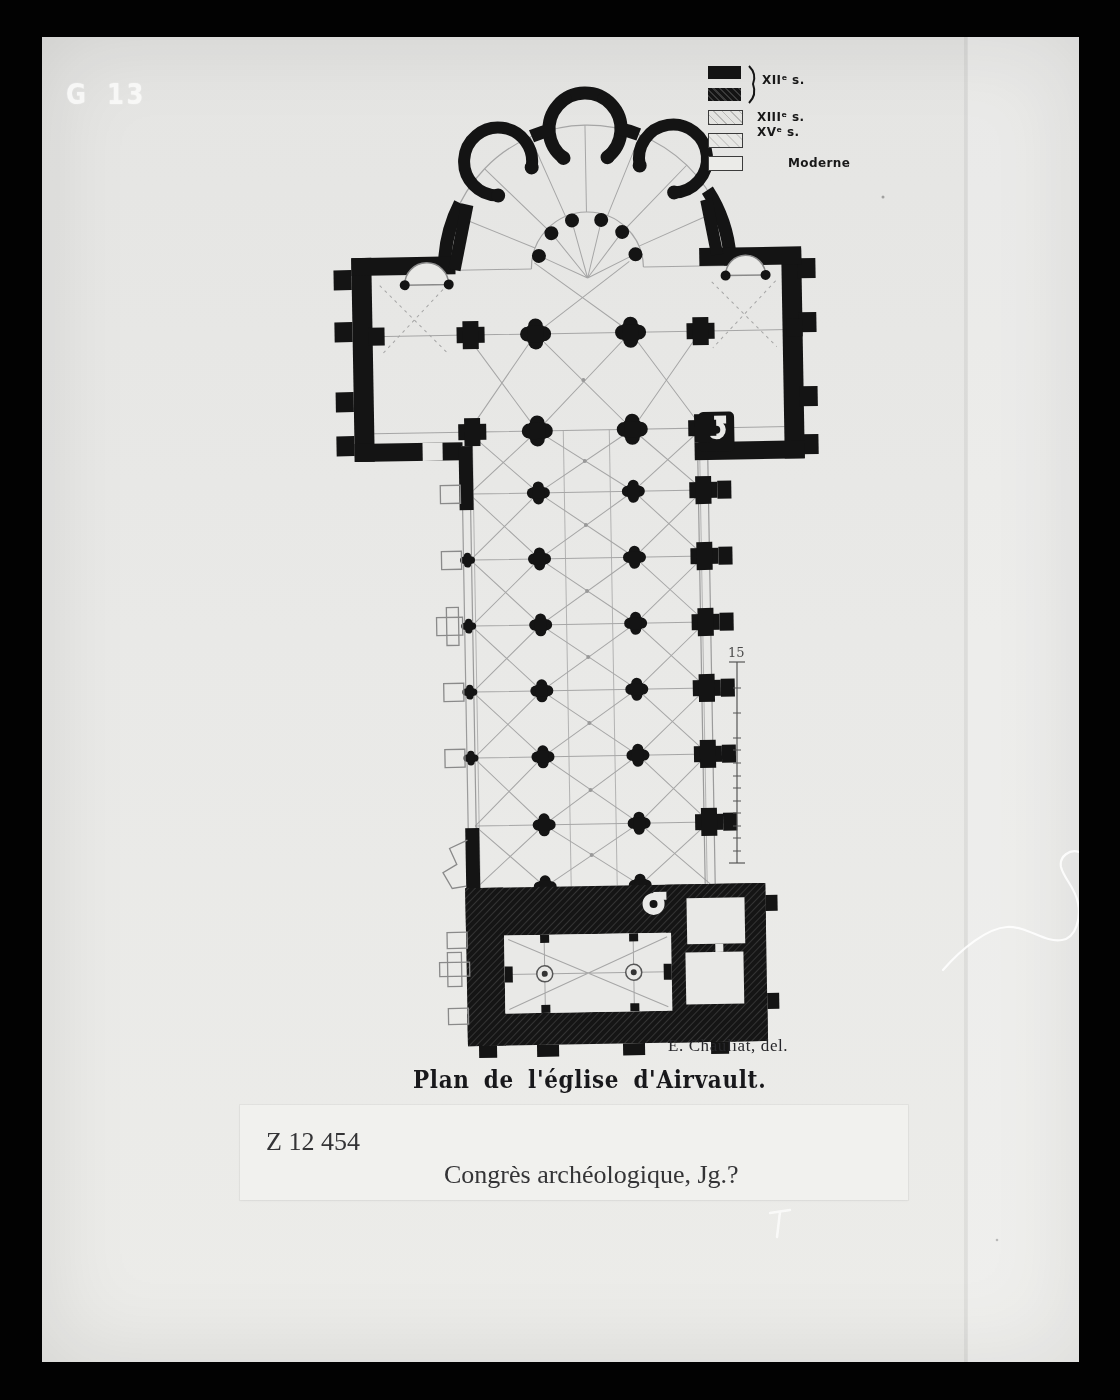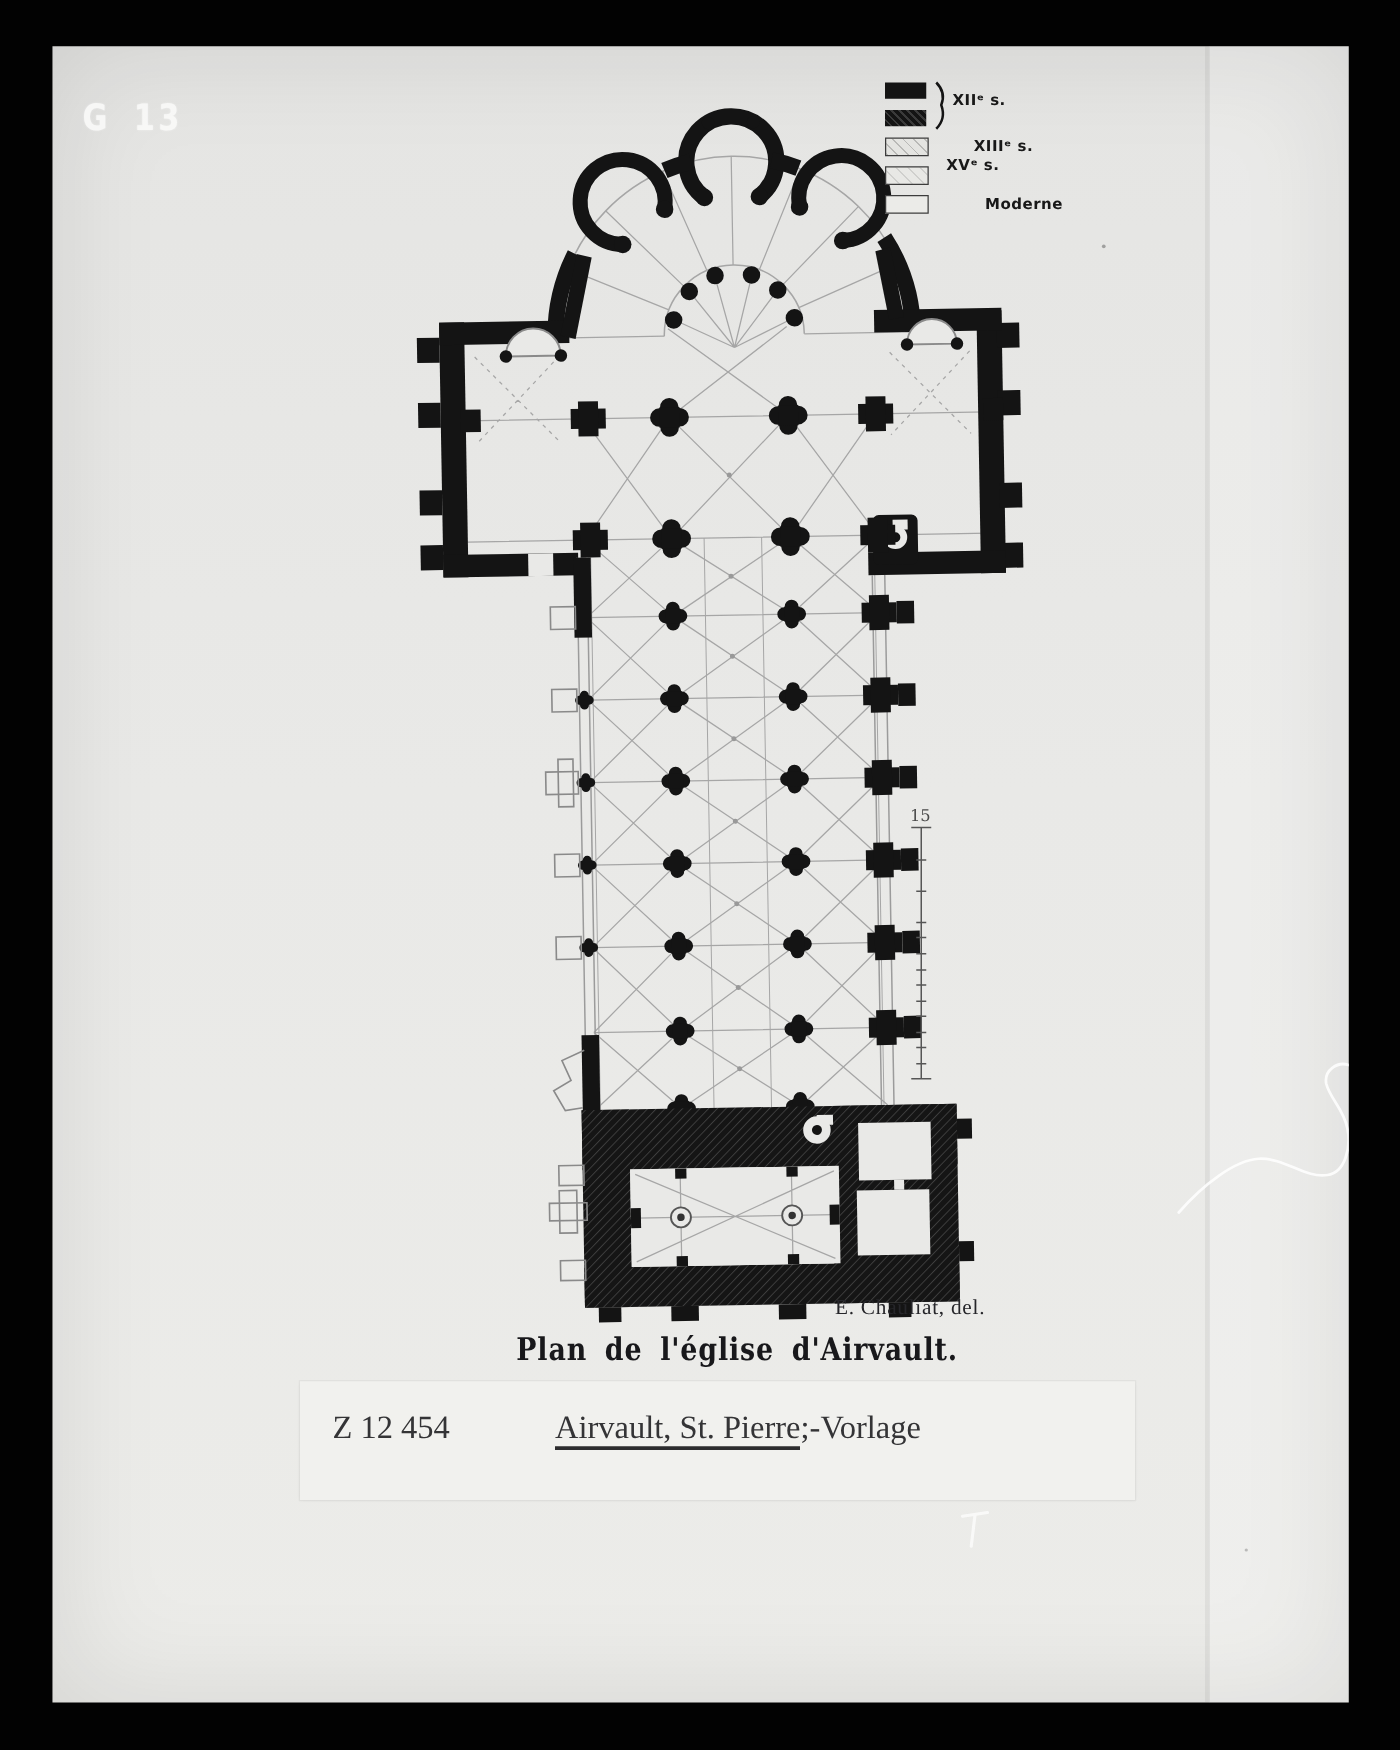--- a/index.html
+++ b/index.html
@@ -442,27 +442,27 @@
   <div class="corner-mark">G 13</div>
 
   <div>
     <div class="legend-swatch sw-solid" style="left:666px;top:29px;"></div>
     <div class="legend-swatch sw-hatched" style="left:666px;top:51px;"></div>
     <svg class="legend-brace" width="14" height="42">
       <path d="M3 2Q11 10 7 20Q11 31 3 39" fill="none" stroke="#141414" stroke-width="2"></path>
     </svg>
     <div class="legend-label" style="left:720px;top:36px;">XIIᵉ s.</div>
     <div class="legend-swatch sw-light-hatch" style="left:666px;top:73px;"></div>
-    <div class="legend-label" style="left:737px;top:73px;">XIIIᵉ s.</div>
+    <div class="legend-label" style="left:715px;top:73px;">XIIIᵉ s.</div>
     <div class="legend-swatch sw-pale-hatch" style="left:666px;top:96px;"></div>
     <div class="legend-label" style="left:715px;top:88px;">XVᵉ s.</div>
     <div class="legend-swatch sw-outline" style="left:666px;top:119px;"></div>
     <div class="legend-label" style="left:715px;top:119px;margin-left:31px;">Moderne</div>
   </div>
 
   <div class="artist-credit">E. Chauliat, del.</div>
   <div class="plan-caption">Plan de l'église d'Airvault.</div>
 
   <div class="label-strip"></div>
   <div class="catalog-number">Z 12 454</div>
-  <div class="catalog-line1"><span class="u-underline">Airvault, St. Pierre</span><span>;-Vorlage</span></div>
+  <div class="catalog-line2">Congrès archéologique, Jg.?</div>
 
 </div>
 
 </body></html>

